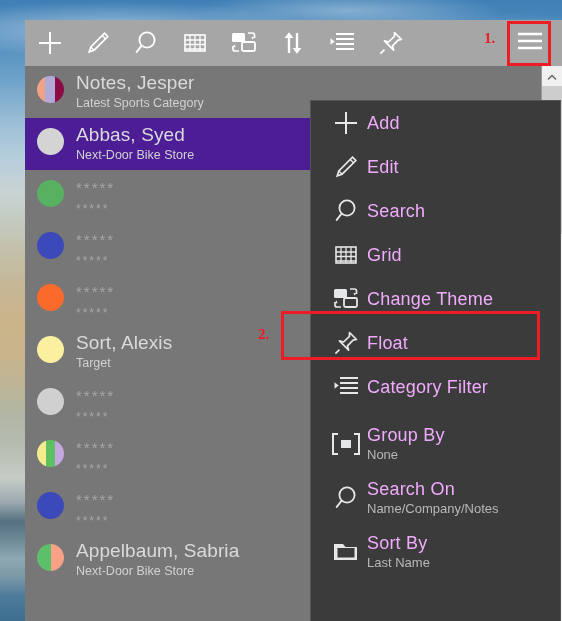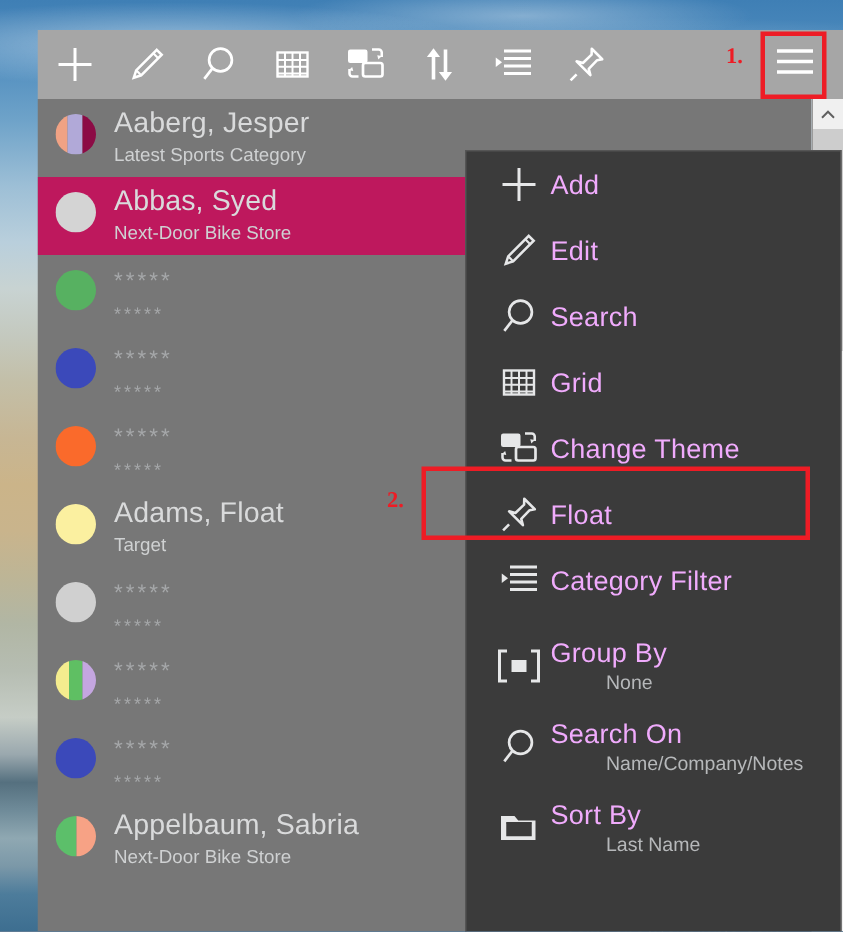--- a/index.html
+++ b/index.html
@@ -75,21 +75,21 @@
 
   
   #list{
     position:absolute;left:0;top:46px;width:516px;height:555px;
     background:#777777;overflow:hidden;
   }
   .contact{
     position:relative;height:52px;box-sizing:border-box;
     padding:4px 0 0 12px;cursor:pointer;
   }
-  .contact.selected{background:#be185d;}
+  .contact.selected{background:#4c1d95;}
   .avatar{
     position:absolute;left:12px;top:10px;width:27px;height:27px;
     border-radius:50%;overflow:hidden;
   }
   .avatar i{display:block;height:100%;float:left;}
   .cname{
     margin-left:39px;font-size:19px;color:#d9dadb;line-height:26px;
     white-space:nowrap;letter-spacing:.1px;
   }
   .cname.masked{font-size:15px;color:#a5a7a9;letter-spacing:2px;line-height:28px;}
@@ -127,21 +127,21 @@
   .mi.two{height:54px;align-items:flex-end;padding-top:5px;}
   .mi-ico{
     width:42px;min-width:42px;display:flex;align-items:center;justify-content:center;
   }
   .mi.two .mi-ico{height:38px;}
   .mi-txt{
     font-size:18px;color:#f0abfc;line-height:22px;white-space:nowrap;
     letter-spacing:.2px;
   }
   .mi-sub{
-    font-size:13px;color:#b6b8ba;line-height:17px;white-space:nowrap;margin-left:37px;
+    font-size:13px;color:#b6b8ba;line-height:17px;white-space:nowrap;
   }
   .mi-chk{
     position:absolute;right:58px;top:50%;margin-top:-7px;
     width:14px;height:14px;background:#f2f2f2;
   }
   #callout2-box{
     position:absolute;left:281px;top:311px;width:259px;height:49px;
     border:3px solid #ee1c25;box-sizing:border-box;pointer-events:none;
   }
   #callout2-num{
@@ -252,21 +252,21 @@
   </div>
 
   <div id="list">
 
     <div class="contact">
       <span class="avatar">
         <i style="width:30%;background:#f0a284"></i>
           <i style="width:37%;background:#b1a9d8"></i>
           <i style="width:33%;background:#8c0b45"></i>
       </span>
-      <div class="cname">Aaberg, Jesper</div>
+      <div class="cname">Notes, Jesper</div>
       <div class="csub">Latest Sports Category</div>
     </div>
 
     <div class="contact selected">
       <span class="avatar">
         <i style="width:100%;background:#d4d4d4"></i>
       </span>
       <div class="cname">Abbas, Syed</div>
       <div class="csub">Next-Door Bike Store</div>
     </div>
@@ -292,21 +292,21 @@
         <i style="width:100%;background:#fa6a2b"></i>
       </span>
       <div class="cname masked">*****</div>
       <div class="csub masked">*****</div>
     </div>
 
     <div class="contact">
       <span class="avatar">
         <i style="width:100%;background:#fbf0a0"></i>
       </span>
-      <div class="cname">Adams, Float</div>
+      <div class="cname">Sort, Alexis</div>
       <div class="csub">Target</div>
     </div>
 
     <div class="contact">
       <span class="avatar">
         <i style="width:100%;background:#d0d0d0"></i>
       </span>
       <div class="cname masked">*****</div>
       <div class="csub masked">*****</div>
     </div>

